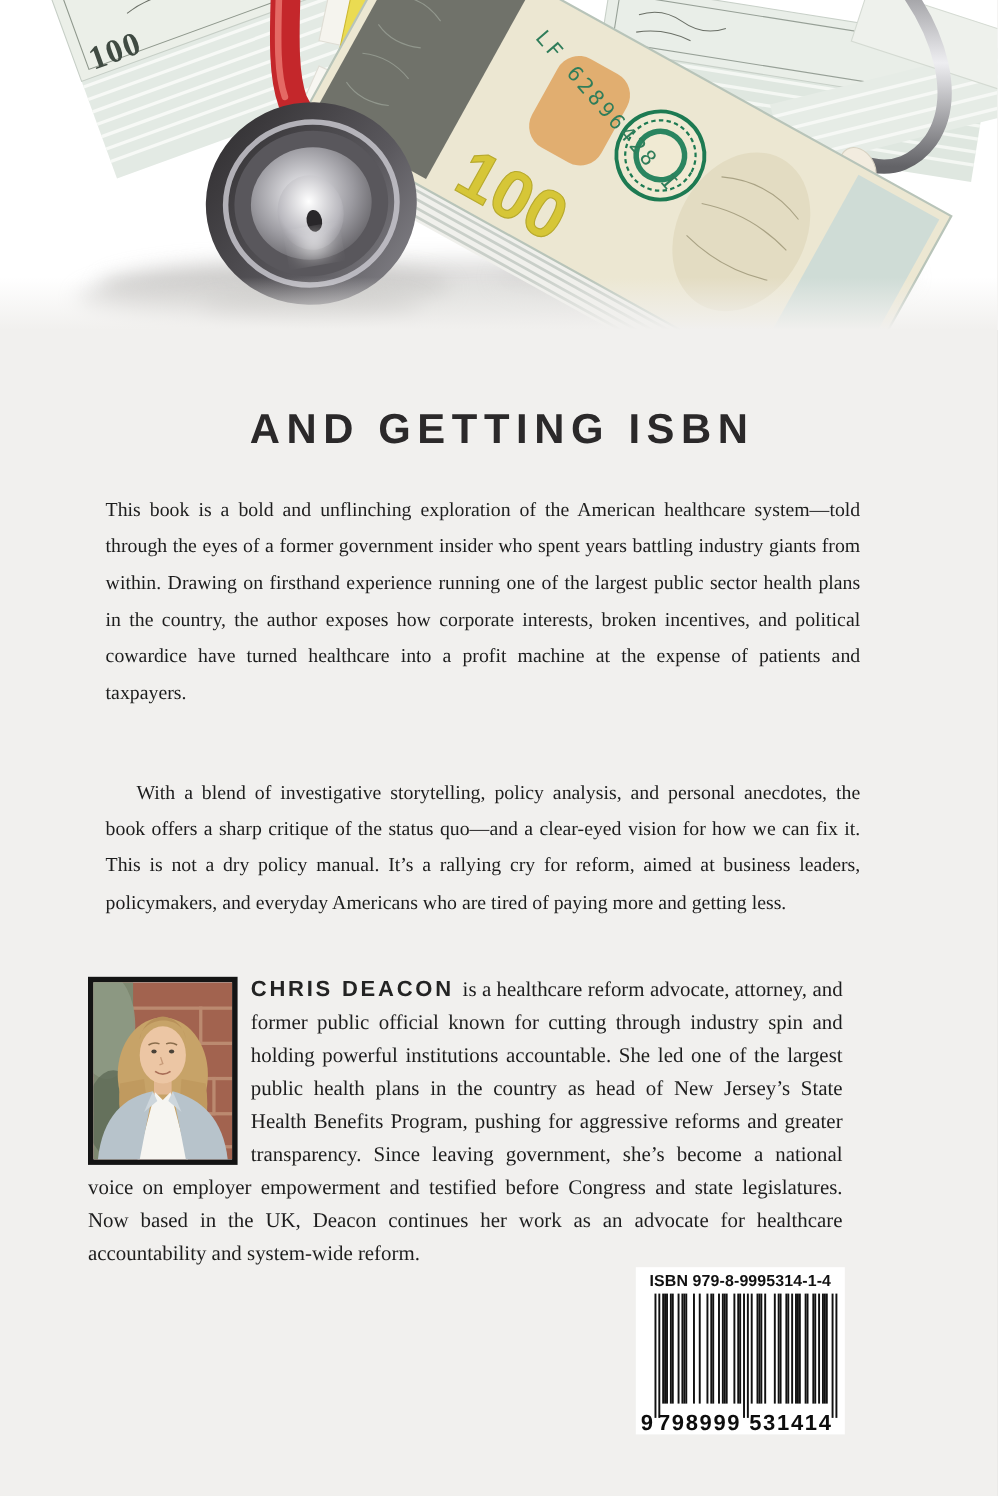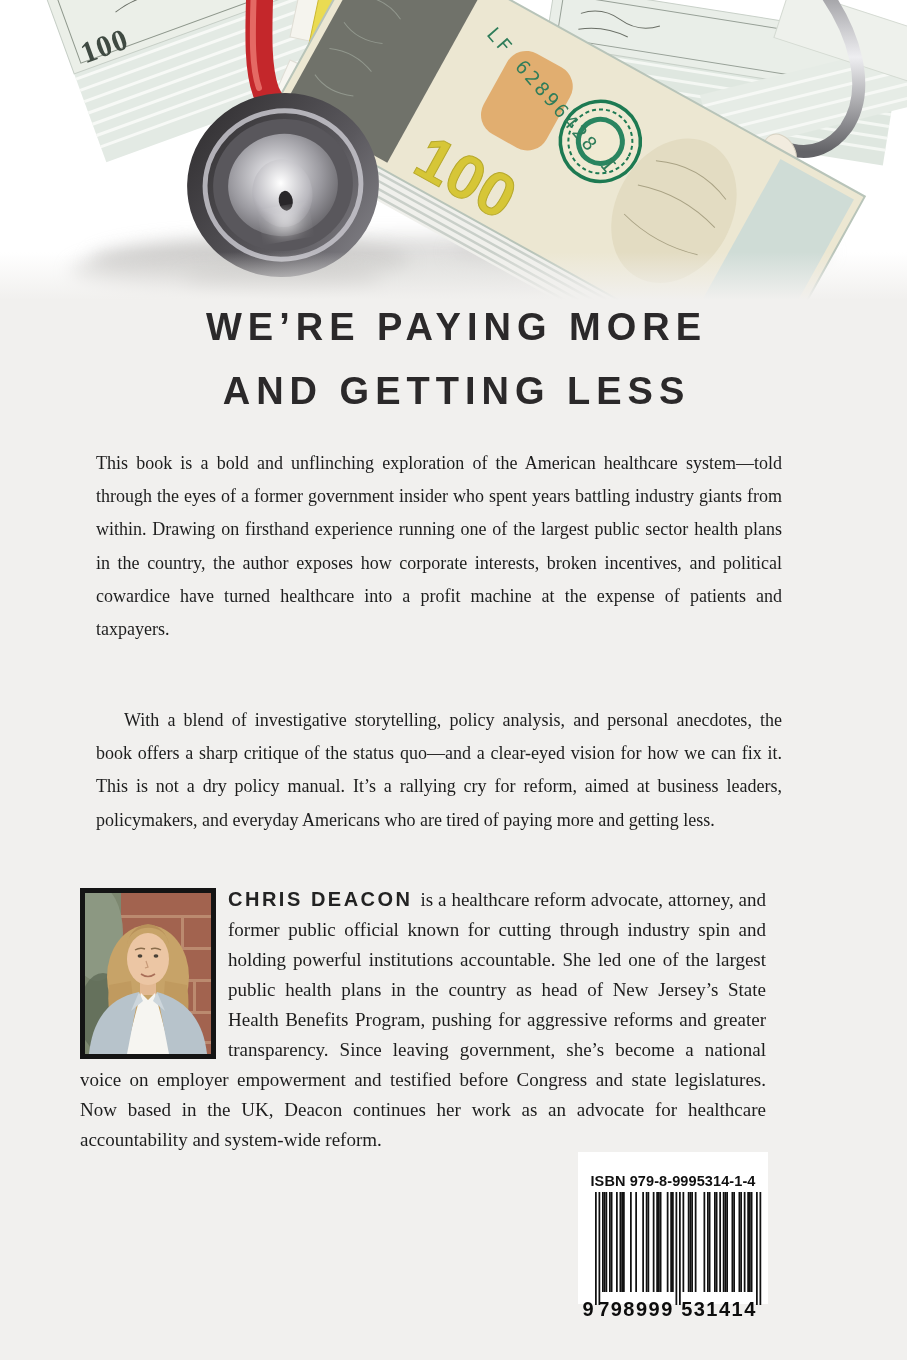--- a/index.html
+++ b/index.html
@@ -32,21 +32,21 @@
   .bio-name{
     font-family:"Liberation Sans",sans-serif;font-weight:700;
     font-size:20px;letter-spacing:2.5px;color:#232323;margin-right:8px;
   }
   .isbn-block{
     position:absolute;left:578px;top:1152px;width:190px;height:152px;
     background:#ffffff;text-align:center;
   }
   .isbn-label{
     font-family:"Liberation Sans",sans-serif;font-size:14.5px;font-weight:600;
-    letter-spacing:0.1px;color:#101010;padding-top:21px;
+    letter-spacing:0.1px;color:#101010;padding-top:5px;
   }
   .barcode{display:block;margin:1px auto 0 auto;}
   .barcode text{
     font-family:"Liberation Sans",sans-serif;font-weight:600;font-size:20px;fill:#0d0d0d;
   }
 </style>
 </head>
 <body>
 
 <div class="cover">
@@ -205,22 +205,22 @@
           <ellipse cx="0" cy="16" rx="7" ry="10" fill="#29272a"></ellipse>
           <ellipse cx="-4" cy="38" rx="14" ry="10" fill="#ffffff" opacity="0.8" filter="url(#soft)"></ellipse>
         </g>
       </g>
 
       <rect x="0" y="252" width="907" height="48" fill="url(#fade)"></rect>
     </svg>
   </div>
 
   <h1 class="headline" style="color:#2b292a;">
-    <span>WE’RE PAYING MORE</span><br>
-    <span>AND GETTING LESS</span>
+    <br>
+    <span>AND GETTING ISBN</span>
   </h1>
 
   <p class="bodytext p1">This book is a bold and unflinching exploration of the American healthcare system—told through the eyes of a former government insider who spent years battling industry giants from within. Drawing on firsthand experience running one of the largest public sector health plans in the country, the author exposes how corporate interests, broken incentives, and political cowardice have turned healthcare into a profit machine at the expense of patients and taxpayers.</p>
   <p class="bodytext p2">With a blend of investigative storytelling, policy analysis, and personal anecdotes, the book offers a sharp critique of the status quo—and a clear-eyed vision for how we can fix it. This is not a dry policy manual. It’s a rallying cry for reform, aimed at business leaders, policymakers, and everyday Americans who are tired of paying more and getting less.</p>
 
   <div class="bio">
     <div class="bio-photo">
       <svg width="126" height="161" viewBox="0 0 126 161">
         <rect width="126" height="161" fill="#a2634f"></rect>
         <g fill="#c29478" opacity="0.8">

